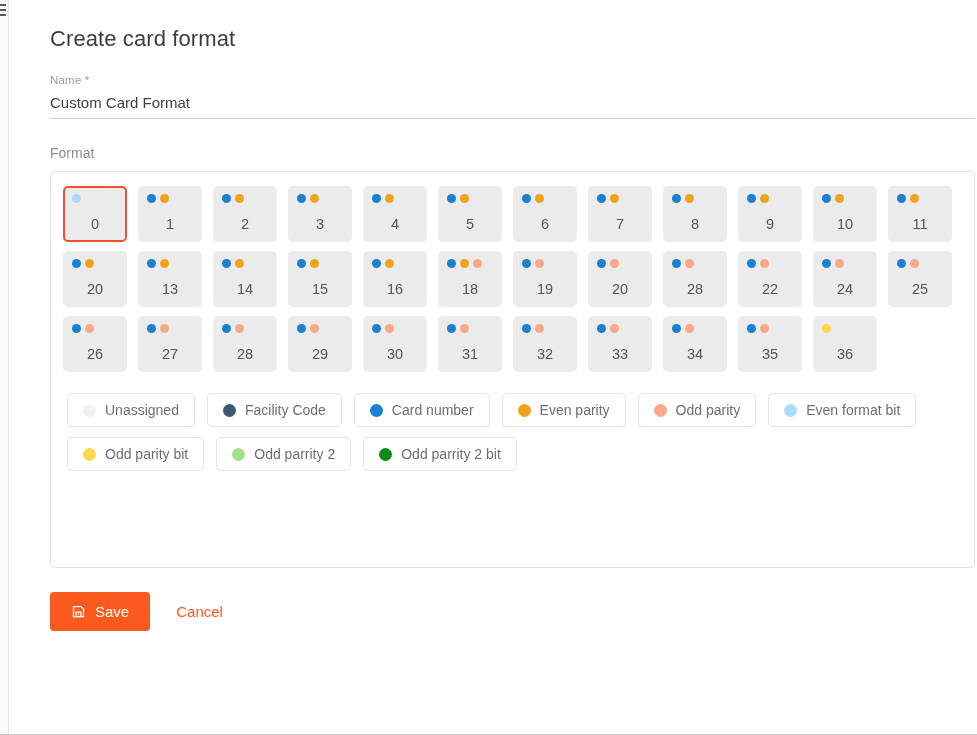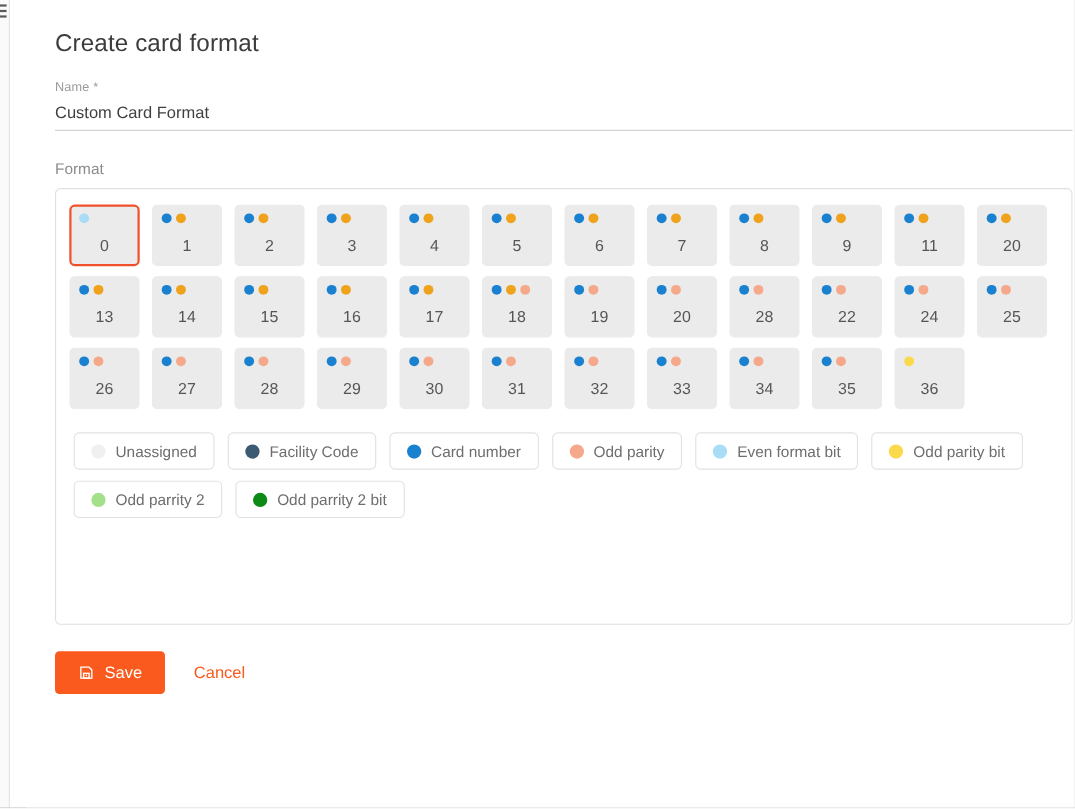--- a/index.html
+++ b/index.html
@@ -290,20 +290,27 @@
               <span class="bit-dot" style="background: rgb(26, 128, 208);"></span>
               <span class="bit-dot" style="background: rgb(239, 163, 29);"></span>
             </div>
             <span class="bit-num">9</span>
           </div>
           <div class="bit-cell">
             <div class="bit-dots">
               <span class="bit-dot" style="background: rgb(26, 128, 208);"></span>
               <span class="bit-dot" style="background: rgb(239, 163, 29);"></span>
             </div>
+            <span class="bit-num">10</span>
+          </div>
+          <div class="bit-cell">
+            <div class="bit-dots">
+              <span class="bit-dot" style="background: rgb(26, 128, 208);"></span>
+              <span class="bit-dot" style="background: rgb(239, 163, 29);"></span>
+            </div>
             <span class="bit-num">11</span>
           </div>
           <div class="bit-cell">
             <div class="bit-dots">
               <span class="bit-dot" style="background: rgb(26, 128, 208);"></span>
               <span class="bit-dot" style="background: rgb(239, 163, 29);"></span>
             </div>
             <span class="bit-num">20</span>
           </div>
           <div class="bit-cell">
@@ -326,27 +333,20 @@
               <span class="bit-dot" style="background: rgb(239, 163, 29);"></span>
             </div>
             <span class="bit-num">15</span>
           </div>
           <div class="bit-cell">
             <div class="bit-dots">
               <span class="bit-dot" style="background: rgb(26, 128, 208);"></span>
               <span class="bit-dot" style="background: rgb(239, 163, 29);"></span>
             </div>
             <span class="bit-num">16</span>
-          </div>
-          <div class="bit-cell">
-            <div class="bit-dots">
-              <span class="bit-dot" style="background: rgb(26, 128, 208);"></span>
-              <span class="bit-dot" style="background: rgb(239, 163, 29);"></span>
-            </div>
-            <span class="bit-num">17</span>
           </div>
           <div class="bit-cell">
             <div class="bit-dots">
               <span class="bit-dot" style="background: rgb(26, 128, 208);"></span>
               <span class="bit-dot" style="background: rgb(239, 163, 29);"></span>
               <span class="bit-dot" style="background: rgb(245, 169, 138);"></span>
             </div>
             <span class="bit-num">18</span>
           </div>
           <div class="bit-cell">
@@ -473,20 +473,24 @@
             <span class="legend-dot" style="background: rgb(240, 240, 240);"></span>
             <span class="legend-label">Unassigned</span>
           </div>
           <div class="legend-chip">
             <span class="legend-dot" style="background: rgb(61, 90, 115);"></span>
             <span class="legend-label">Facility Code</span>
           </div>
           <div class="legend-chip">
             <span class="legend-dot" style="background: rgb(26, 128, 208);"></span>
             <span class="legend-label">Card number</span>
+          </div>
+          <div class="legend-chip">
+            <span class="legend-dot" style="background: rgb(239, 163, 29);"></span>
+            <span class="legend-label">Even parity</span>
           </div>
           <div class="legend-chip">
             <span class="legend-dot" style="background: rgb(245, 169, 138);"></span>
             <span class="legend-label">Odd parity</span>
           </div>
           <div class="legend-chip">
             <span class="legend-dot" style="background: rgb(169, 220, 245);"></span>
             <span class="legend-label">Even format bit</span>
           </div>
           <div class="legend-chip">

